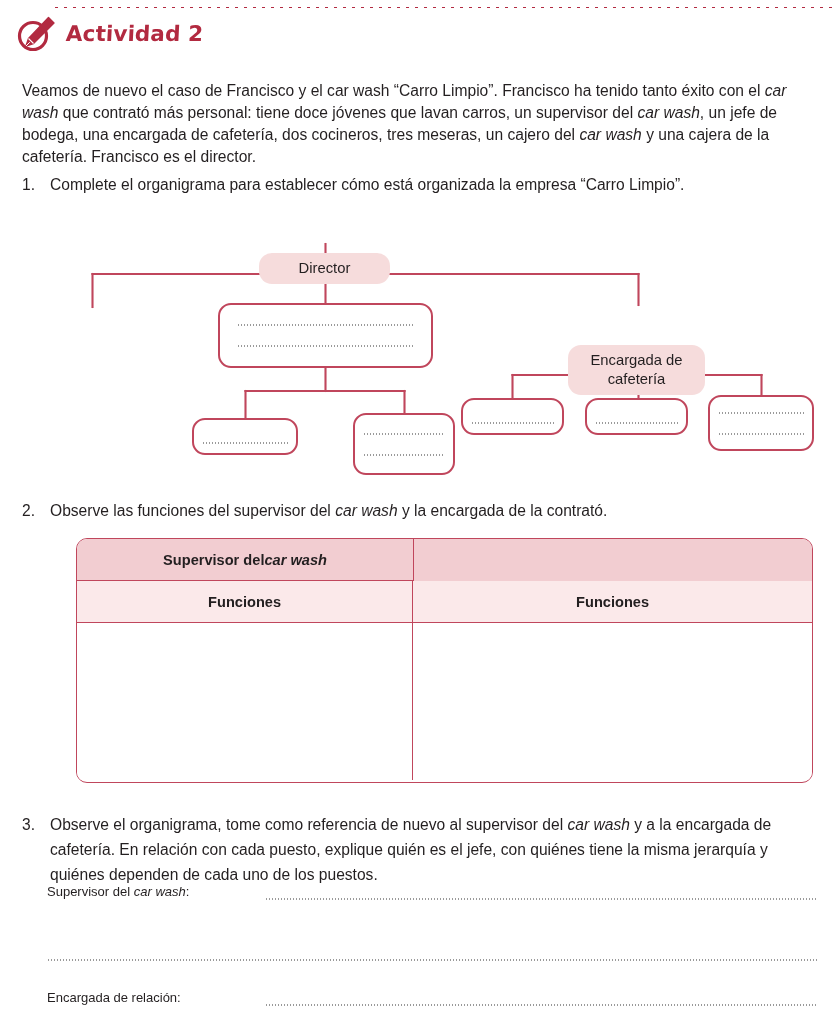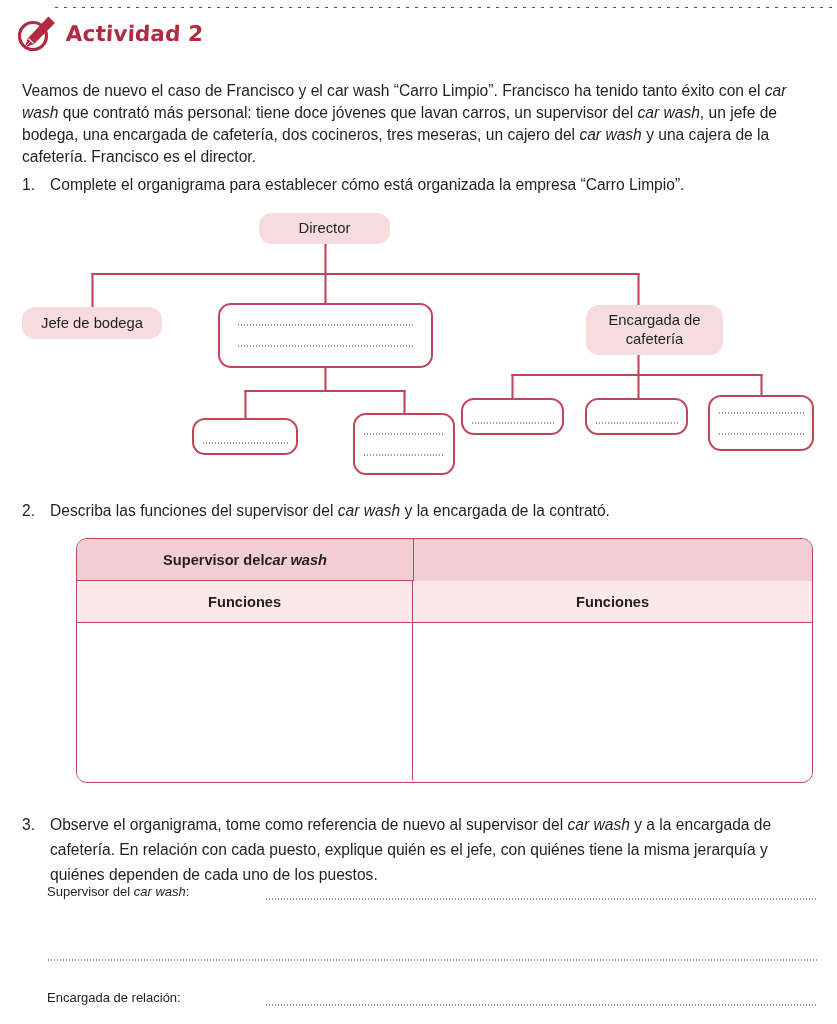--- a/index.html
+++ b/index.html
@@ -94,20 +94,21 @@
     align-items: center;
     justify-content: center;
     text-align: center;
     font-size: 14.8px;
     line-height: 19px;
     color: #231f20;
   }
   .node.filled {
     background: #f6dcdc;
     border-radius: 13px;
+    margin-top: 40px;
   }
   .node.blank {
     background: #ffffff;
     border: 2.1px solid #c0465c;
     border-radius: 13px;
     flex-direction: column;
     justify-content: center;
     gap: 19px;
   }
   .node.blank.one { gap: 0; justify-content: flex-end; padding-bottom: 9px; }
@@ -219,28 +220,25 @@
       <path d="M512.5 170 L761.5 170"></path>
       <path d="M512.5 170 L512.5 193"></path>
       <path d="M638.5 170 L638.5 193"></path>
       <path d="M761.5 170 L761.5 190"></path>
     </g>
   </svg>
 
 <div class="node filled" style="left: 259px; top: 8px; width: 131px; height: 31px;">
       <span>Director</span>
     </div>
-    <div class="node filled" style="left: 22px; top: 102px; width: 140px; height: 32px;">
-      <span>Jefe de bodega</span>
-    </div>
     <div class="node blank" style="left: 218px; top: 98px; width: 215px; height: 65px;">
       <span class="writeline"></span>
       <span class="writeline"></span>
     </div>
-    <div class="node filled" style="left: 586px; top: 100px; width: 137px; height: 50px;">
+    <div class="node filled" style="left: 568px; top: 100px; width: 137px; height: 50px;">
       <span>Encargada de cafetería</span>
     </div>
     <div class="node blank one" style="left: 192px; top: 213px; width: 106px; height: 37px;">
       <span class="writeline"></span>
     </div>
     <div class="node blank" style="left: 353px; top: 208px; width: 102px; height: 62px;">
       <span class="writeline"></span>
       <span class="writeline"></span>
     </div>
     <div class="node blank one" style="left: 461px; top: 193px; width: 103px; height: 37px;">
@@ -250,21 +248,21 @@
       <span class="writeline"></span>
     </div>
     <div class="node blank" style="left: 708px; top: 190px; width: 106px; height: 56px;">
       <span class="writeline"></span>
       <span class="writeline"></span>
     </div>
   </div>
 
 <div class="q" id="q2">
   <span class="num">2.</span>
-  <span class="txt" id="q2-txt"><span>Describa las funciones del supervisor del </span><i>car wash</i><span> y la encargada de la contrató.</span></span>
+  <span class="txt" id="q2-txt"><span>Observe las funciones del supervisor del </span><i>car wash</i><span> y la encargada de la contrató.</span></span>
 </div>
 
 <div class="tbl">
   <div class="tbl-row head-a">
     <div class="cell left" id="th-0">Supervisor del <i class="th">car wash</i></div>
   </div>
   <div class="tbl-row head-b">
     <div class="cell left">Funciones</div>
     <div class="cell right">Funciones</div>
   </div>

